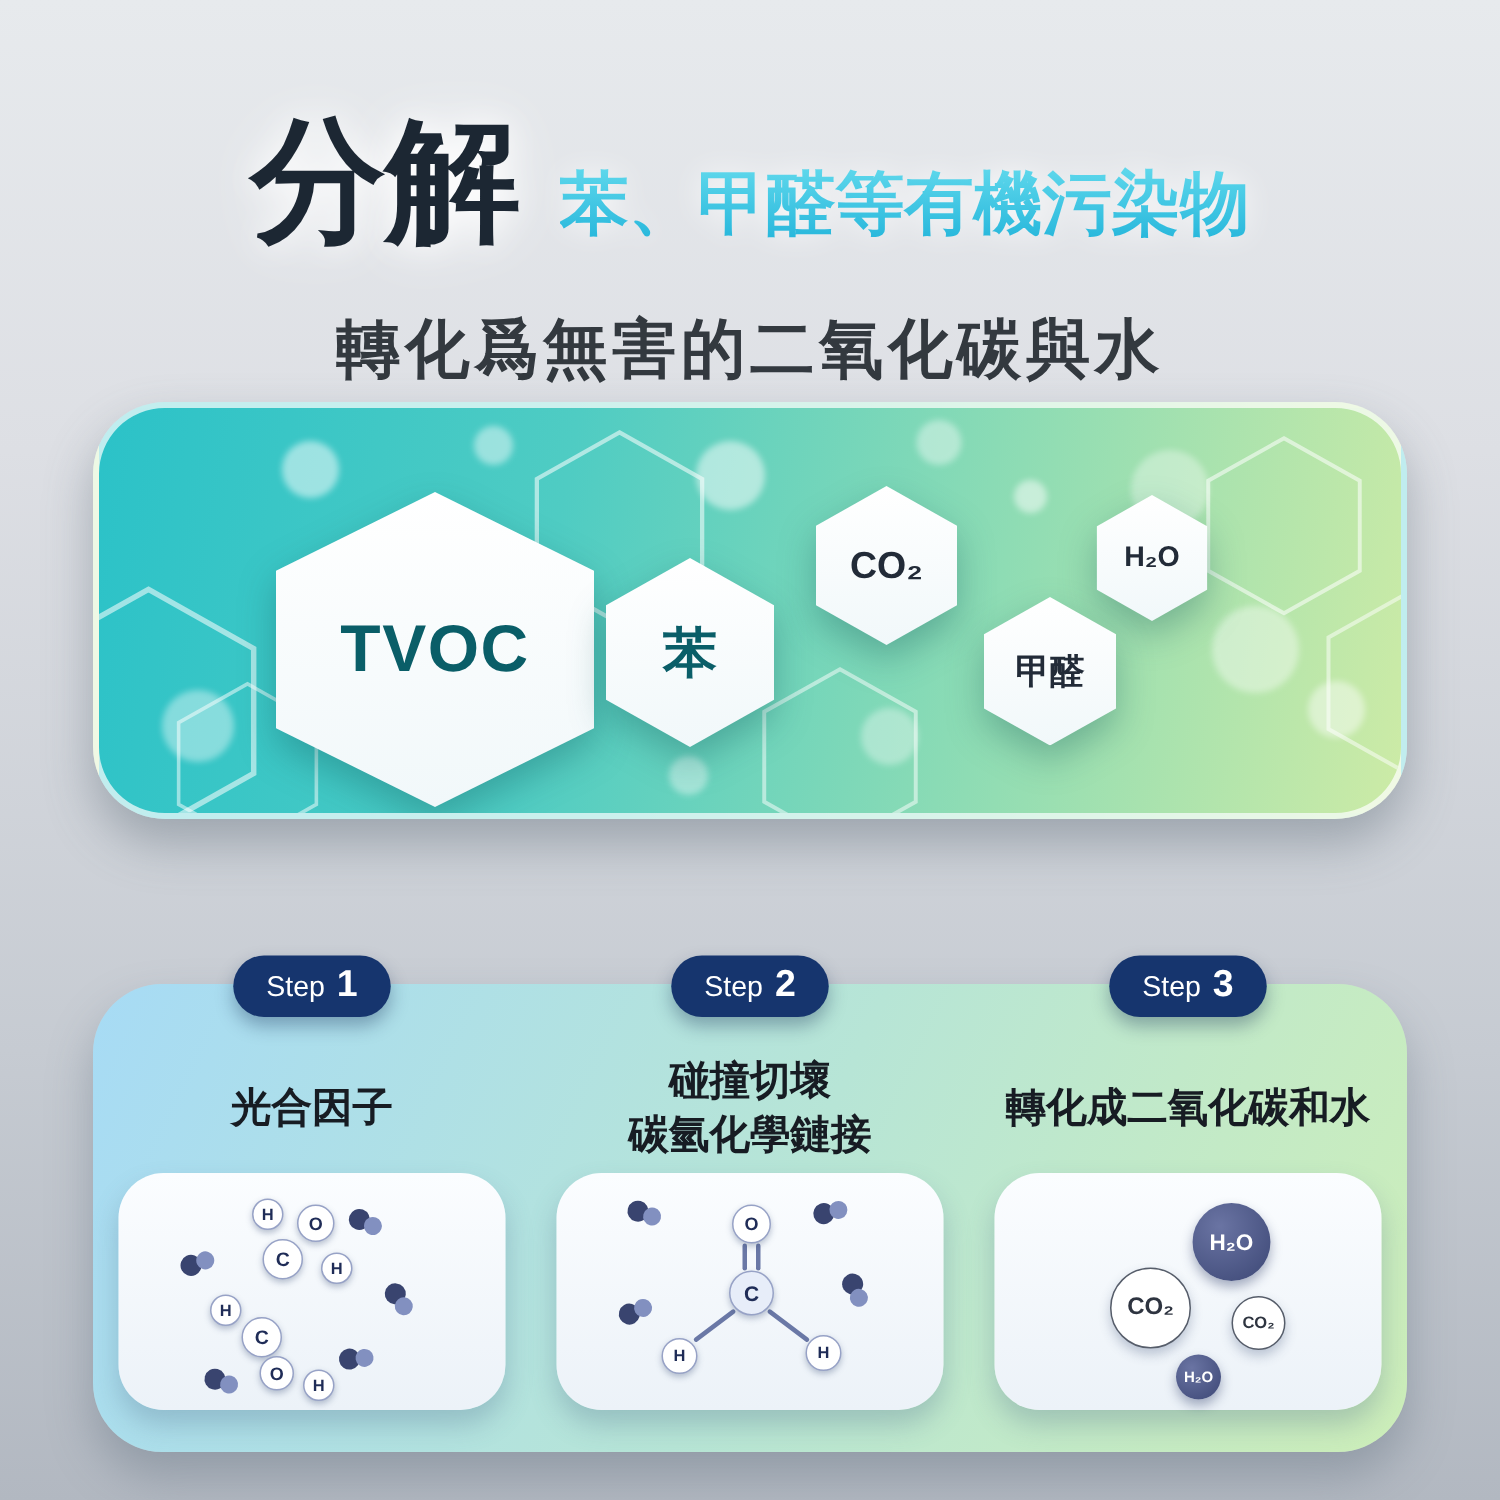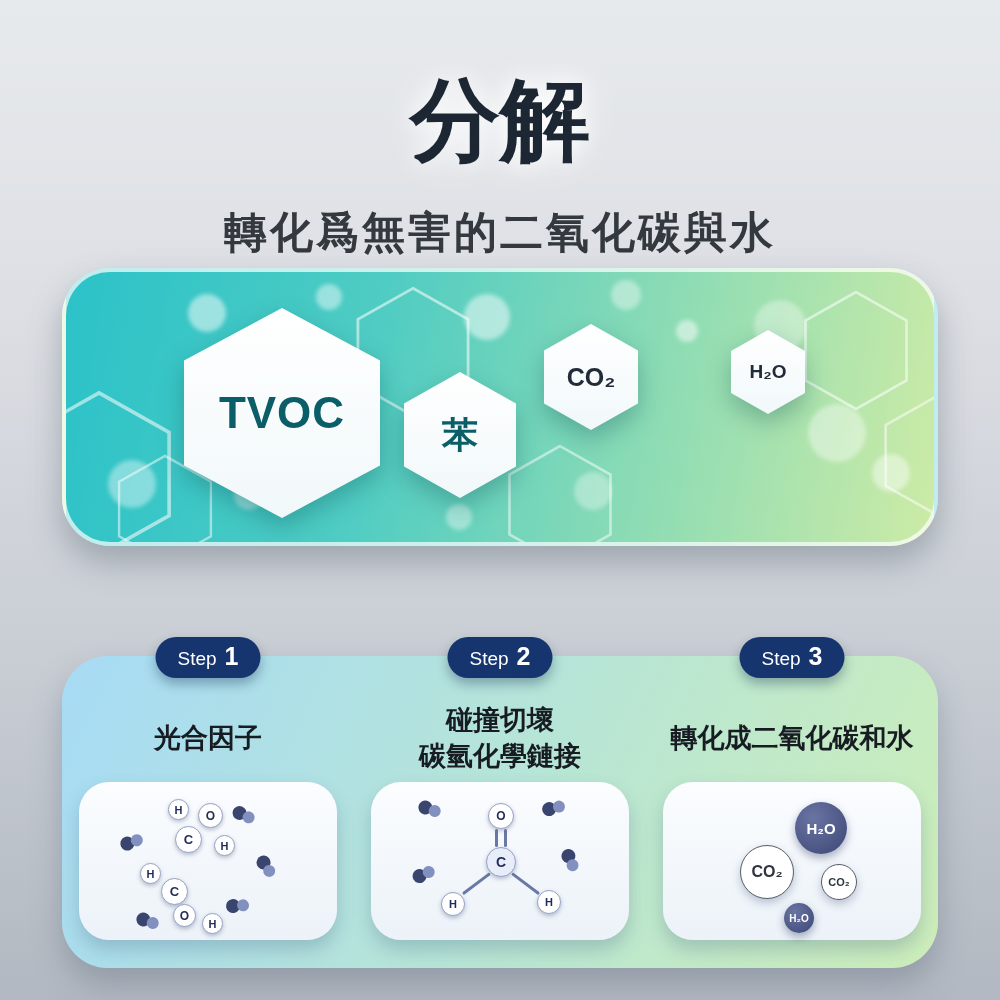--- a/index.html
+++ b/index.html
@@ -94,20 +94,21 @@
   .mol3.light { background:#ffffff; border:1.5px solid #565d6a; color:#2e3440; box-shadow:0 4px 8px rgba(60,80,120,0.3); }
 </style>
 </head>
 <body>
 
 <div class="page">
 
   <div class="header">
     <div class="title-row">
       <span class="title-main">分解</span>
+      <span class="title-highlight">苯、甲醛等有機污染物</span>
     </div>
     <div class="subtitle">轉化爲無害的二氧化碳與水</div>
   </div>
 
   <div class="banner">
 
     <div class="bokeh" style="left:122px;top:22px;width:38px;height:38px;opacity:.5;"></div>
     <div class="bokeh" style="left:250px;top:12px;width:26px;height:26px;opacity:.45;"></div>
     <div class="bokeh" style="left:398px;top:22px;width:46px;height:46px;opacity:.5;"></div>
     <div class="bokeh" style="left:545px;top:8px;width:30px;height:30px;opacity:.4;"></div>
@@ -132,38 +133,43 @@
     <svg class="hex-outline" style="left:440px;top:172px;" width="108" height="121" viewBox="0 0 100 115">
         <polygon points="50,2 98,29 98,86 50,113 2,86 2,29" fill="none" stroke="#ffffff" stroke-width="2.5" opacity="0.5"></polygon>
       </svg>
     <svg class="hex-outline" style="left:736px;top:18px;" width="108" height="121" viewBox="0 0 100 115">
         <polygon points="50,2 98,29 98,86 50,113 2,86 2,29" fill="none" stroke="#ffffff" stroke-width="2.5" opacity="0.55"></polygon>
       </svg>
     <svg class="hex-outline" style="left:816px;top:122px;" width="110" height="123" viewBox="0 0 100 115">
         <polygon points="50,2 98,29 98,86 50,113 2,86 2,29" fill="none" stroke="#ffffff" stroke-width="2.5" opacity="0.5"></polygon>
       </svg>
 
-    <div class="hex-wrap" style="left:118px;top:36px;width:196px;height:210px;">
+    <div class="hex-wrap" style="left:118px;top:56px;width:212px;height:210px;">
       <div class="hex">
         <span class="hex-label teal-label" style="font-size:44px;letter-spacing:1px;">TVOC</span>
       </div>
     </div>
     <div class="hex-wrap" style="left:338px;top:100px;width:112px;height:126px;">
       <div class="hex">
         <span class="hex-label teal-label" style="font-size:36px;">苯</span>
       </div>
     </div>
     <div class="hex-wrap" style="left:478px;top:52px;width:94px;height:106px;">
       <div class="hex">
         <span class="hex-label dark-label" style="font-size:25px;">CO₂</span>
       </div>
     </div>
     <div class="hex-wrap" style="left:665px;top:58px;width:74px;height:84px;">
       <div class="hex">
         <span class="hex-label dark-label" style="font-size:19px;">H₂O</span>
+      </div>
+    </div>
+    <div class="hex-wrap" style="left:590px;top:126px;width:88px;height:99px;">
+      <div class="hex">
+        <span class="hex-label dark-label" style="font-size:23px;">甲醛</span>
       </div>
     </div>
   </div>
 
   <div class="steps-panel">
 
     <div class="badge" style="left:16.666%;">
       <span class="badge-prefix">Step</span>
       <span class="badge-num">1</span>
     </div>

